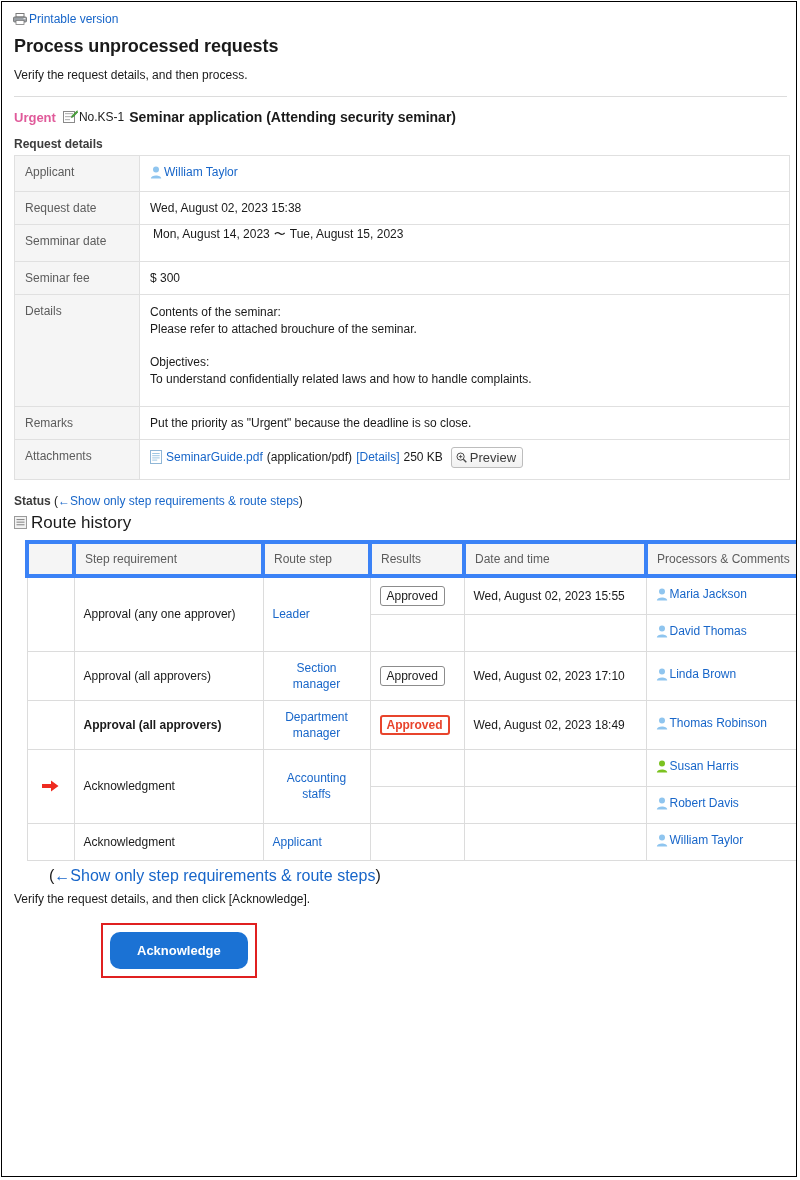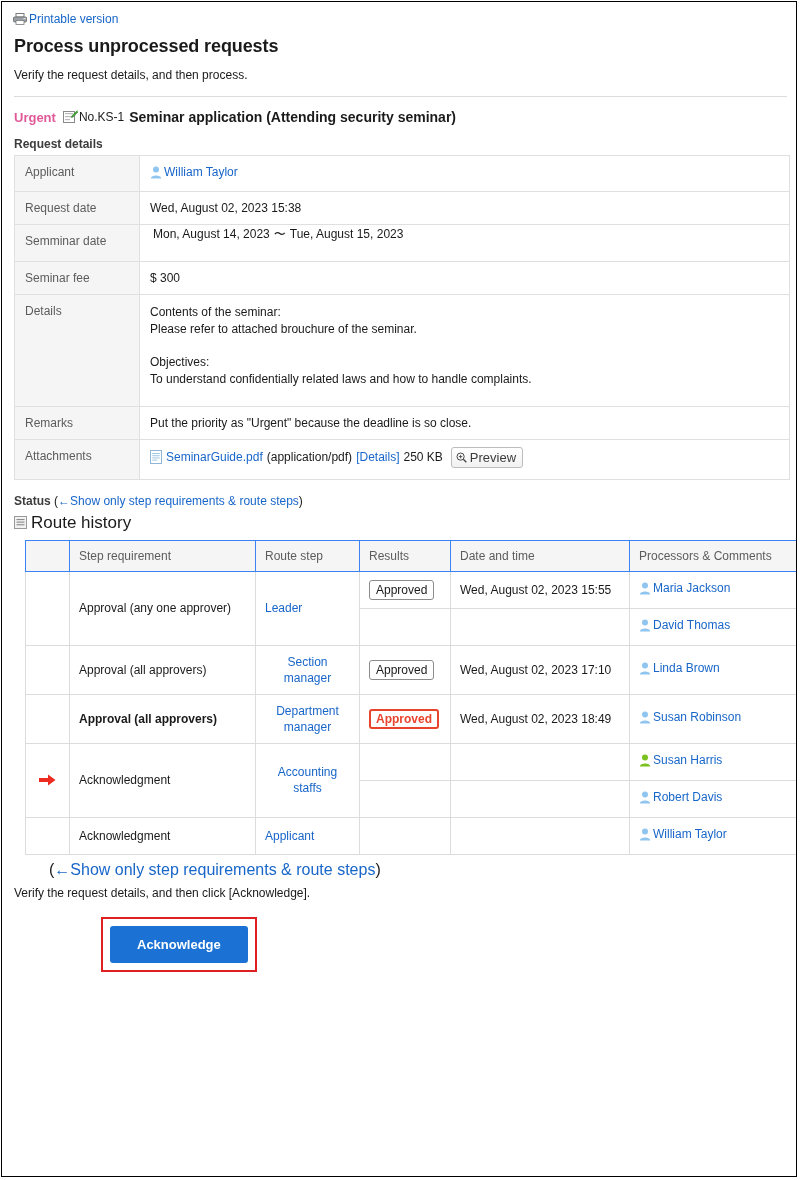--- a/index.html
+++ b/index.html
@@ -162,21 +162,21 @@
 
   
   table.route {
     border-collapse: collapse;
     width: 760px;
     margin-left: 12px;
     table-layout: fixed;
   }
   table.route th {
     background: #f5f5f5;
-    border: 1px solid #3b82f6;
+    border: 4px solid #3b82f6;
     color: #5c5c5c;
     font-size: 12px;
     font-weight: normal;
     text-align: left;
     padding: 7px 9px;
     height: 16px;
   }
   table.route td {
     border: 1px solid #dcdcdc;
     font-size: 12px;
@@ -266,21 +266,21 @@
     display: inline-block;
     padding: 7px;
   }
   .ack-btn {
     display: inline-block;
     background: #1b72d4;
     color: #ffffff;
     font-weight: bold;
     font-size: 13px;
     border: none;
-    border-radius: 3px;
+    border-radius: 10px;
     padding: 11px 27px;
     cursor: pointer;
     font-family: "Liberation Sans", sans-serif;
   }
 </style>
 </head>
 <body>
 
 <div class="page-frame">
   <div class="inner">
@@ -503,21 +503,21 @@
           </td>
           <td class="c-date">Wed, August 02, 2023 18:49</td>
           <td class="c-proc">
             <span class="user-chip">
               <span>
                 <svg class="user-icon" viewBox="0 0 12 13" xmlns="http://www.w3.org/2000/svg">
                   <circle cx="6" cy="3.6" r="3" fill="#8fc5ef"></circle>
                   <path d="M0.8 12.6 C0.8 8.6 11.2 8.6 11.2 12.6 Z" fill="#8fc5ef"></path>
                 </svg>
               </span>
-              <span class="user-name">Susan Robinson</span>
+              <span class="user-name">Thomas Robinson</span>
             </span>
           </td>
         </tr>
 
         <tr>
           <td class="c-mark" rowspan="2">
             <span>
               <svg class="arrow-icon" viewBox="0 0 17 14" xmlns="http://www.w3.org/2000/svg">
                 <path d="M0 5 H9 V1.5 L16.5 7 L9 12.5 V9 H0 Z" fill="#ee2b20"></path>
               </svg>

